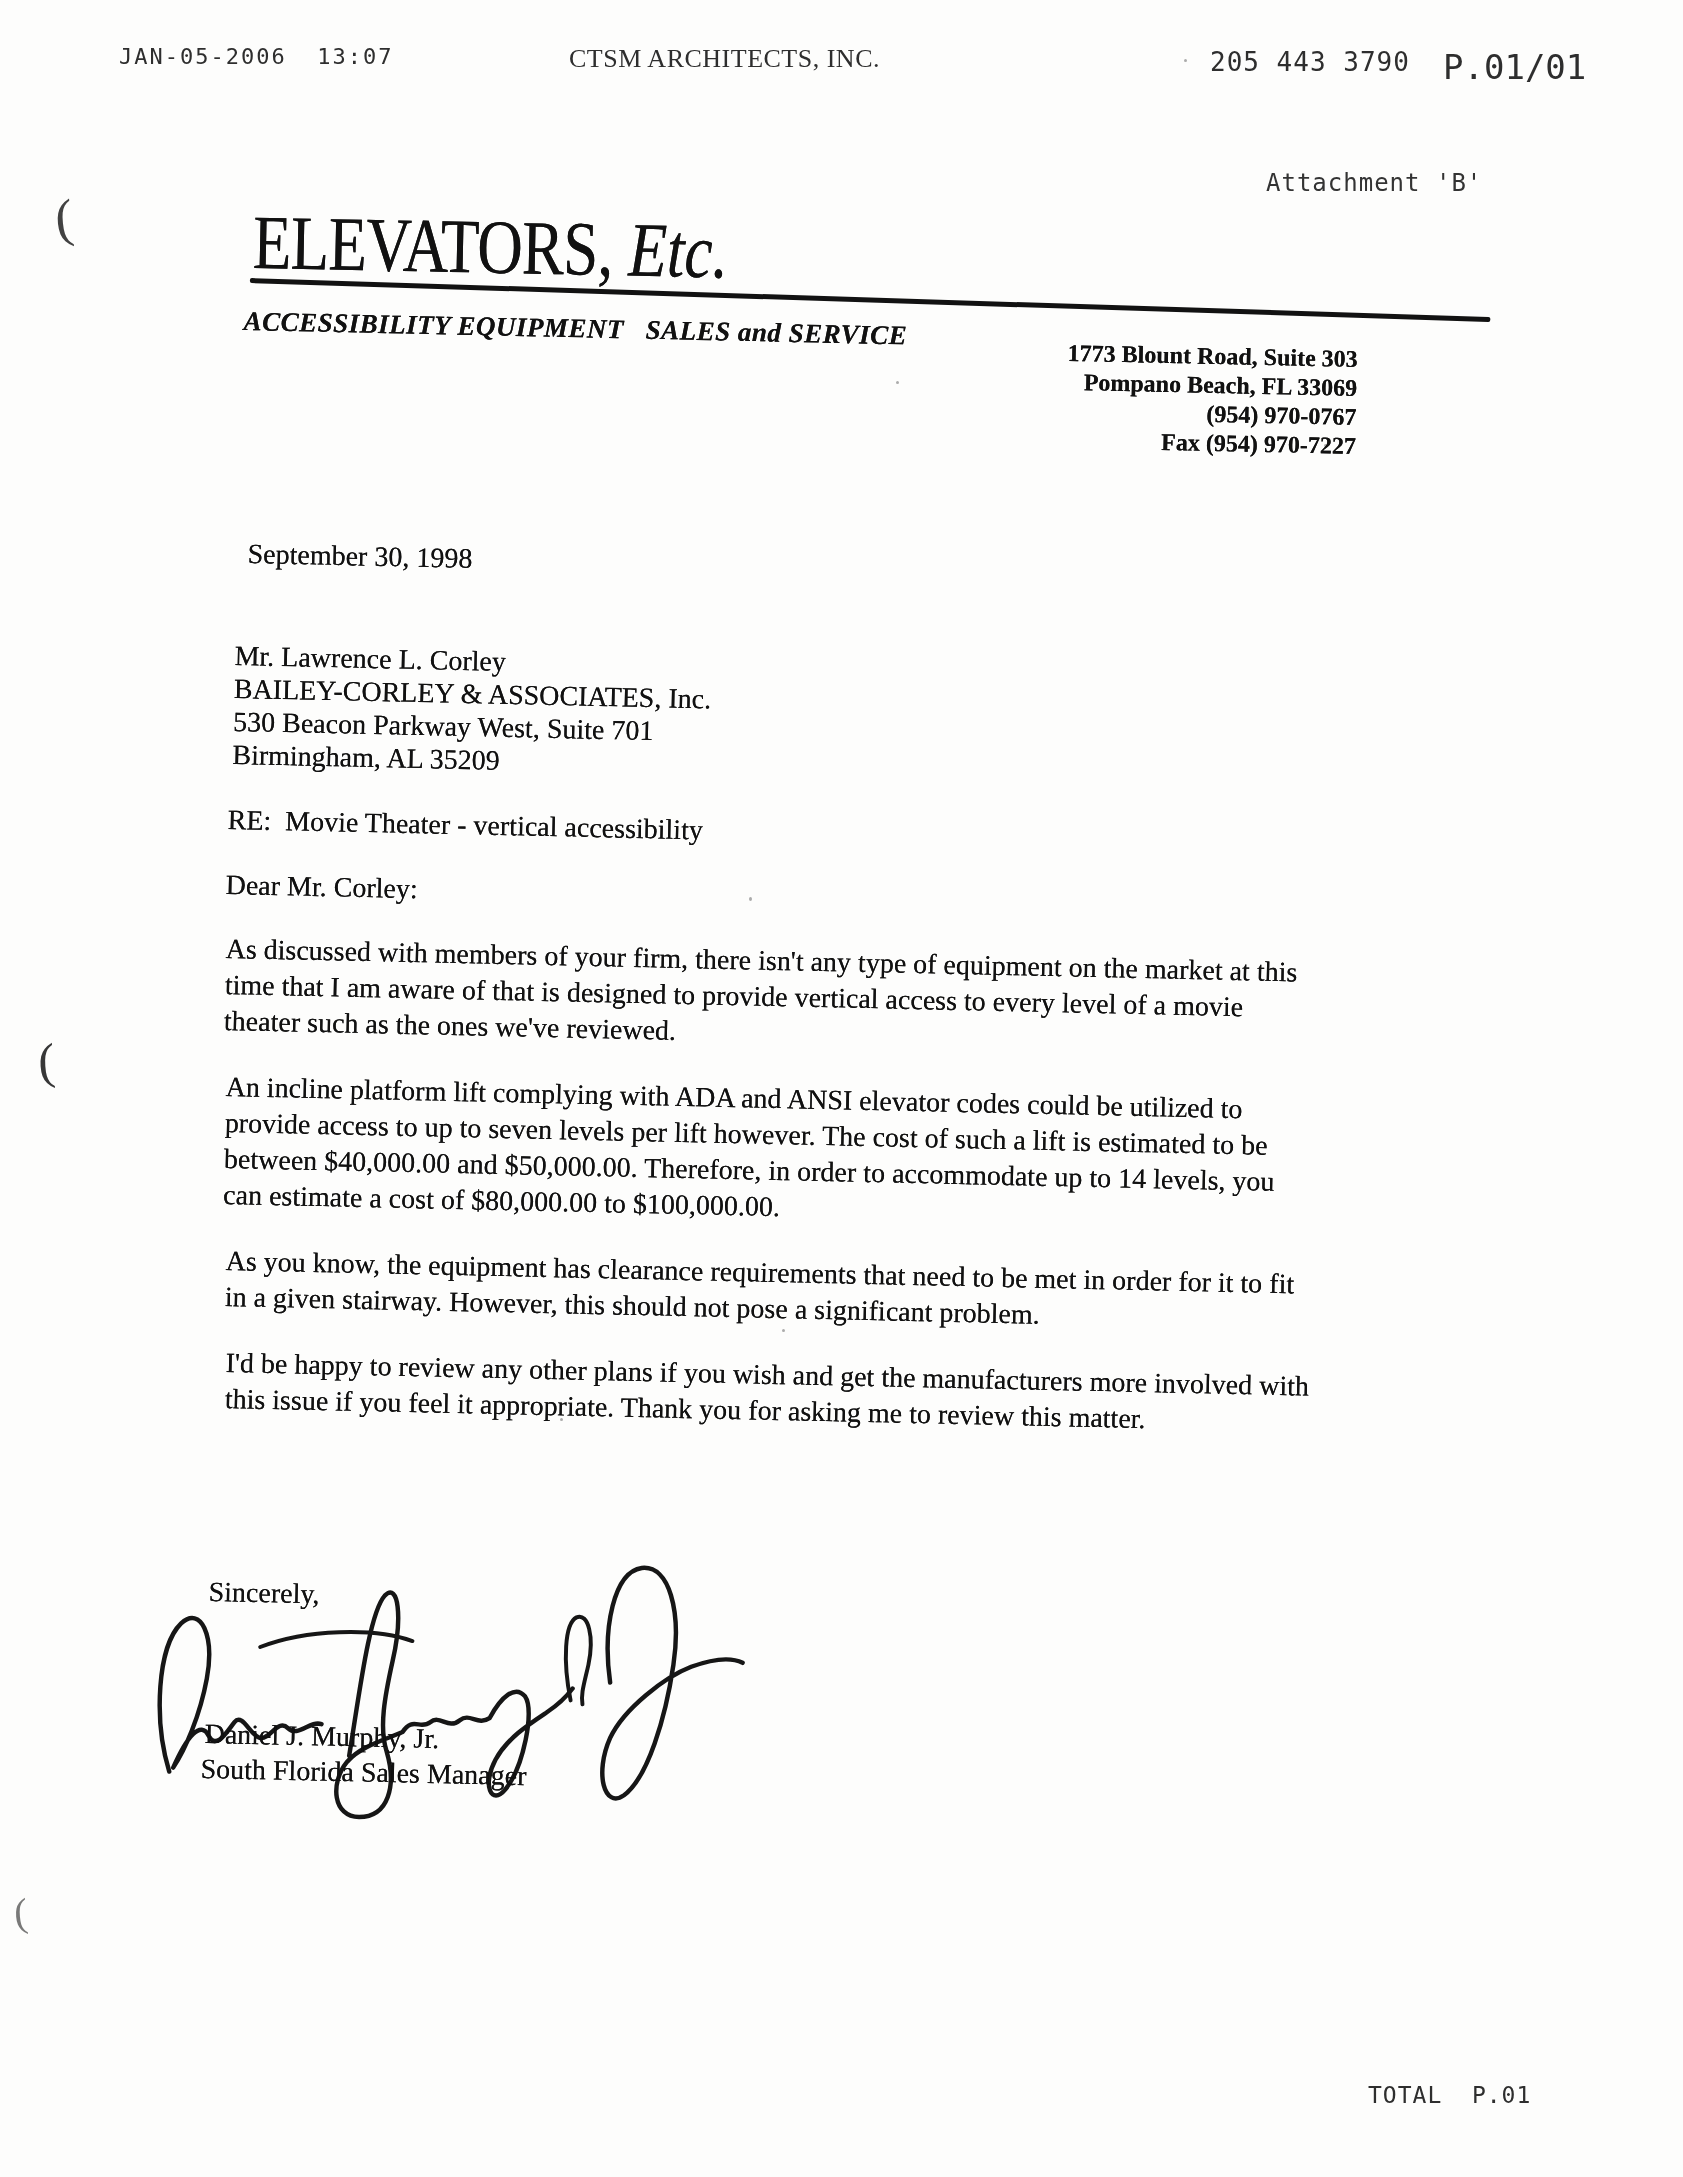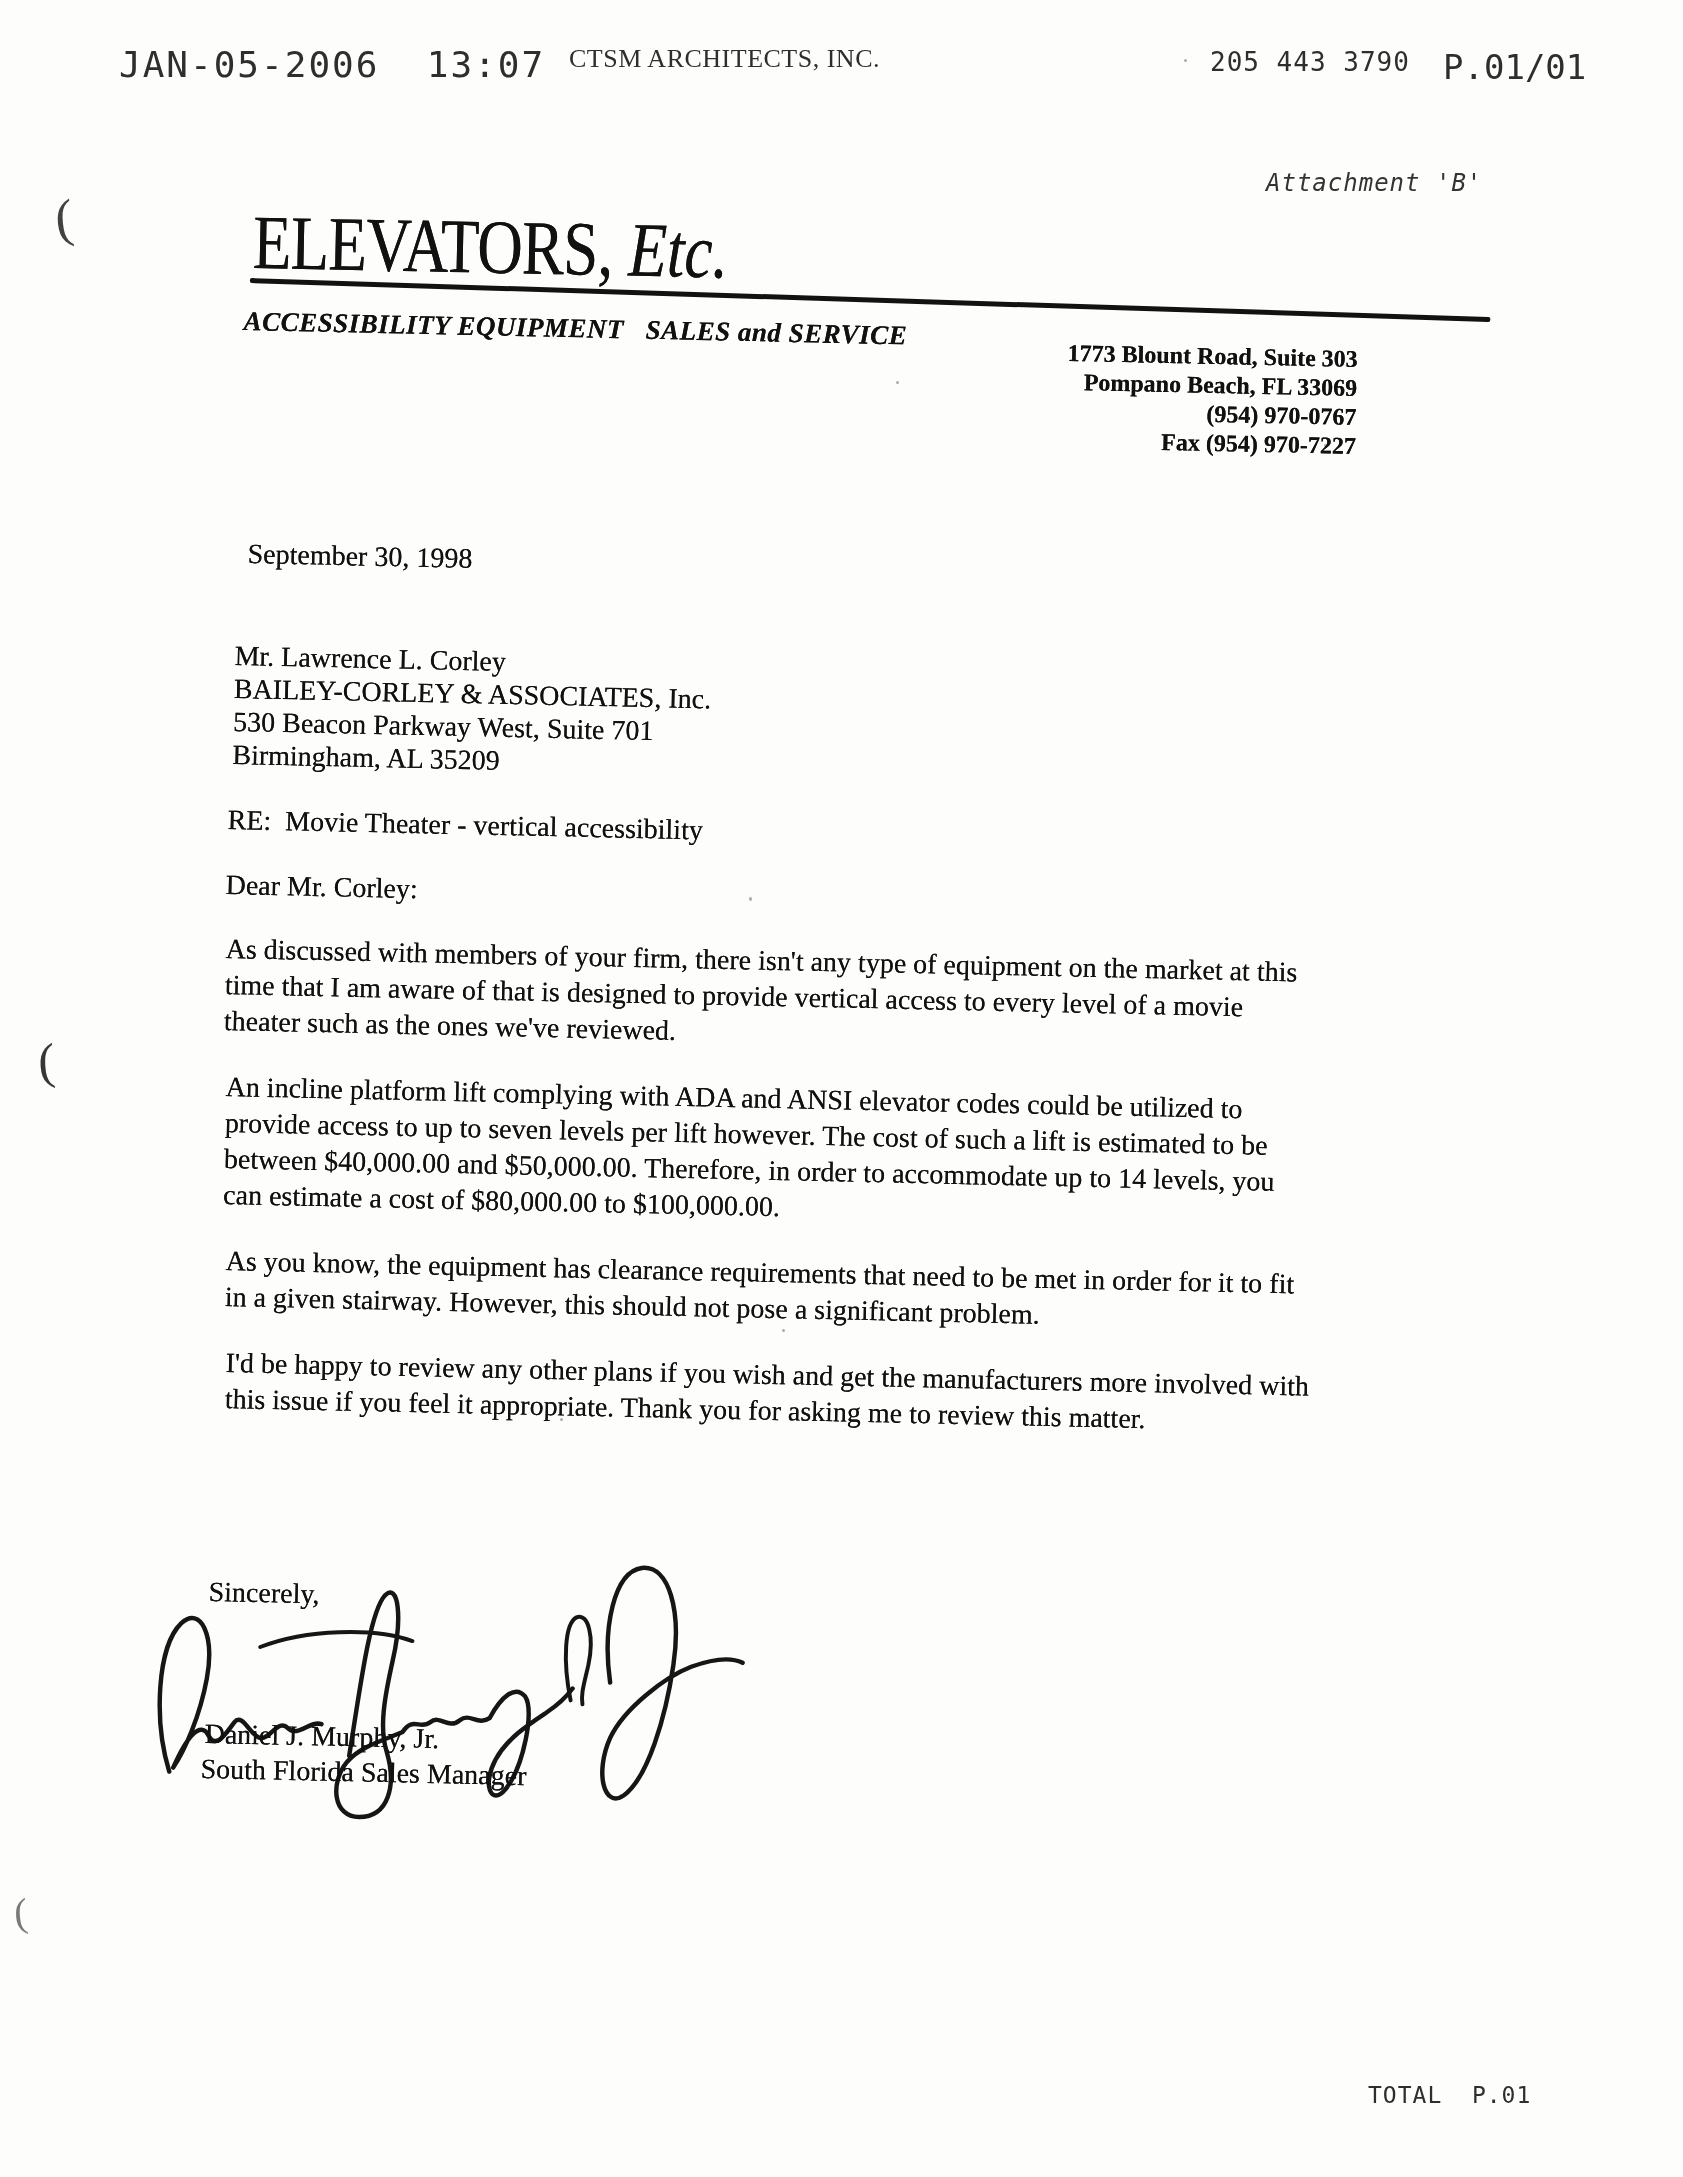--- a/index.html
+++ b/index.html
@@ -18,25 +18,25 @@
     color: #2e2e2e;
     white-space: pre;
   }
   .serif-ink {
     color: #111;
     text-shadow: 0 0 0.6px rgba(0,0,0,0.85);
   }
   .tilt { transform: rotate(1.25deg); transform-origin: 0 0; }
   .pre { white-space: pre; }
 
-  .fax-datetime { left: 119px; top: 44px; font-size: 36px; letter-spacing: 2px; }
+  .fax-datetime { left: 119px; top: 44px; font-size: 22px; letter-spacing: 2px; }
   .fax-sender   { left: 569px; top: 44px; font-size: 26px; letter-spacing: 0.5px; font-family: Liberation Serif, serif; }
   .fax-phone    { left: 1210px; top: 47px; font-size: 26px; letter-spacing: 1px; }
   .fax-page     { left: 1443px; top: 47px; font-size: 34px; }
-  .attachment   { left: 1266px; top: 169px; font-size: 24px; letter-spacing: 1px; color: #333; font-style: italic; }
+  .attachment   { left: 1266px; top: 169px; font-size: 24px; letter-spacing: 1px; color: #333; }
 
   .logo-title {
     left: 254px; top: 198px;
     font-size: 77px;
     letter-spacing: -1px;
     white-space: nowrap;
     transform: rotate(1.15deg) scaleX(0.82);
     transform-origin: 0 0;
   }
   .logo-title .etc { font-style: italic; letter-spacing: 0; }

